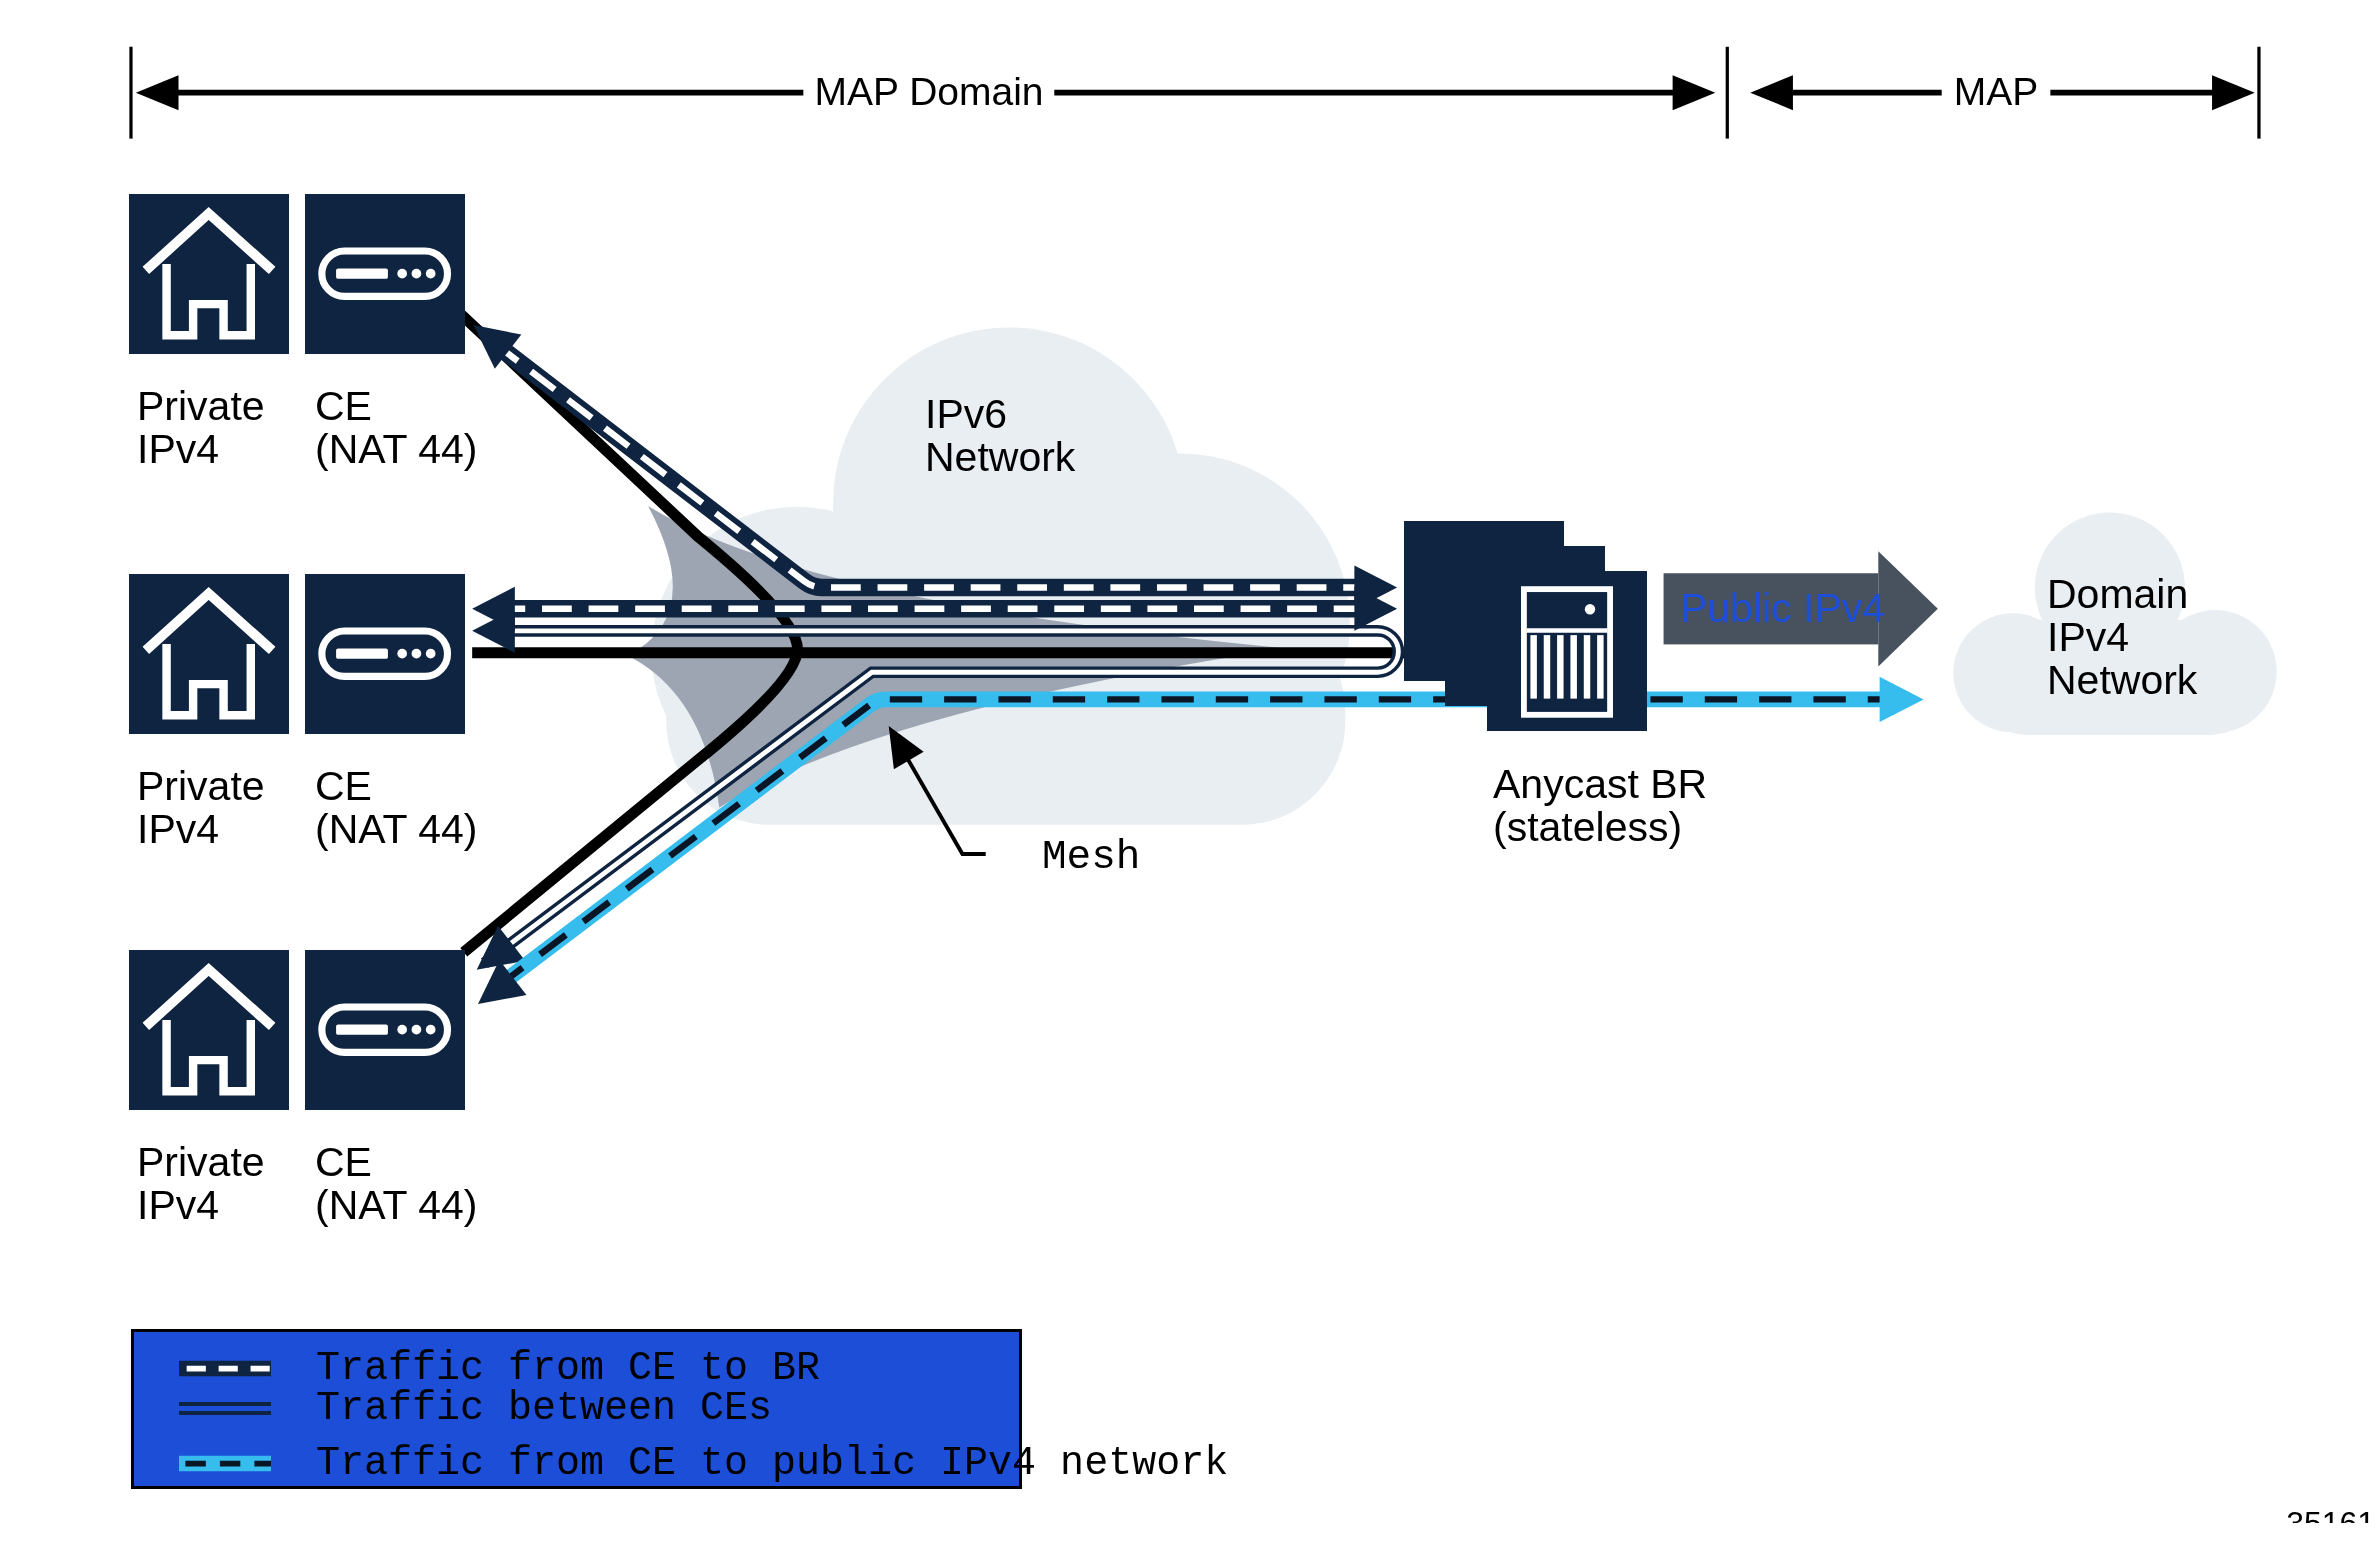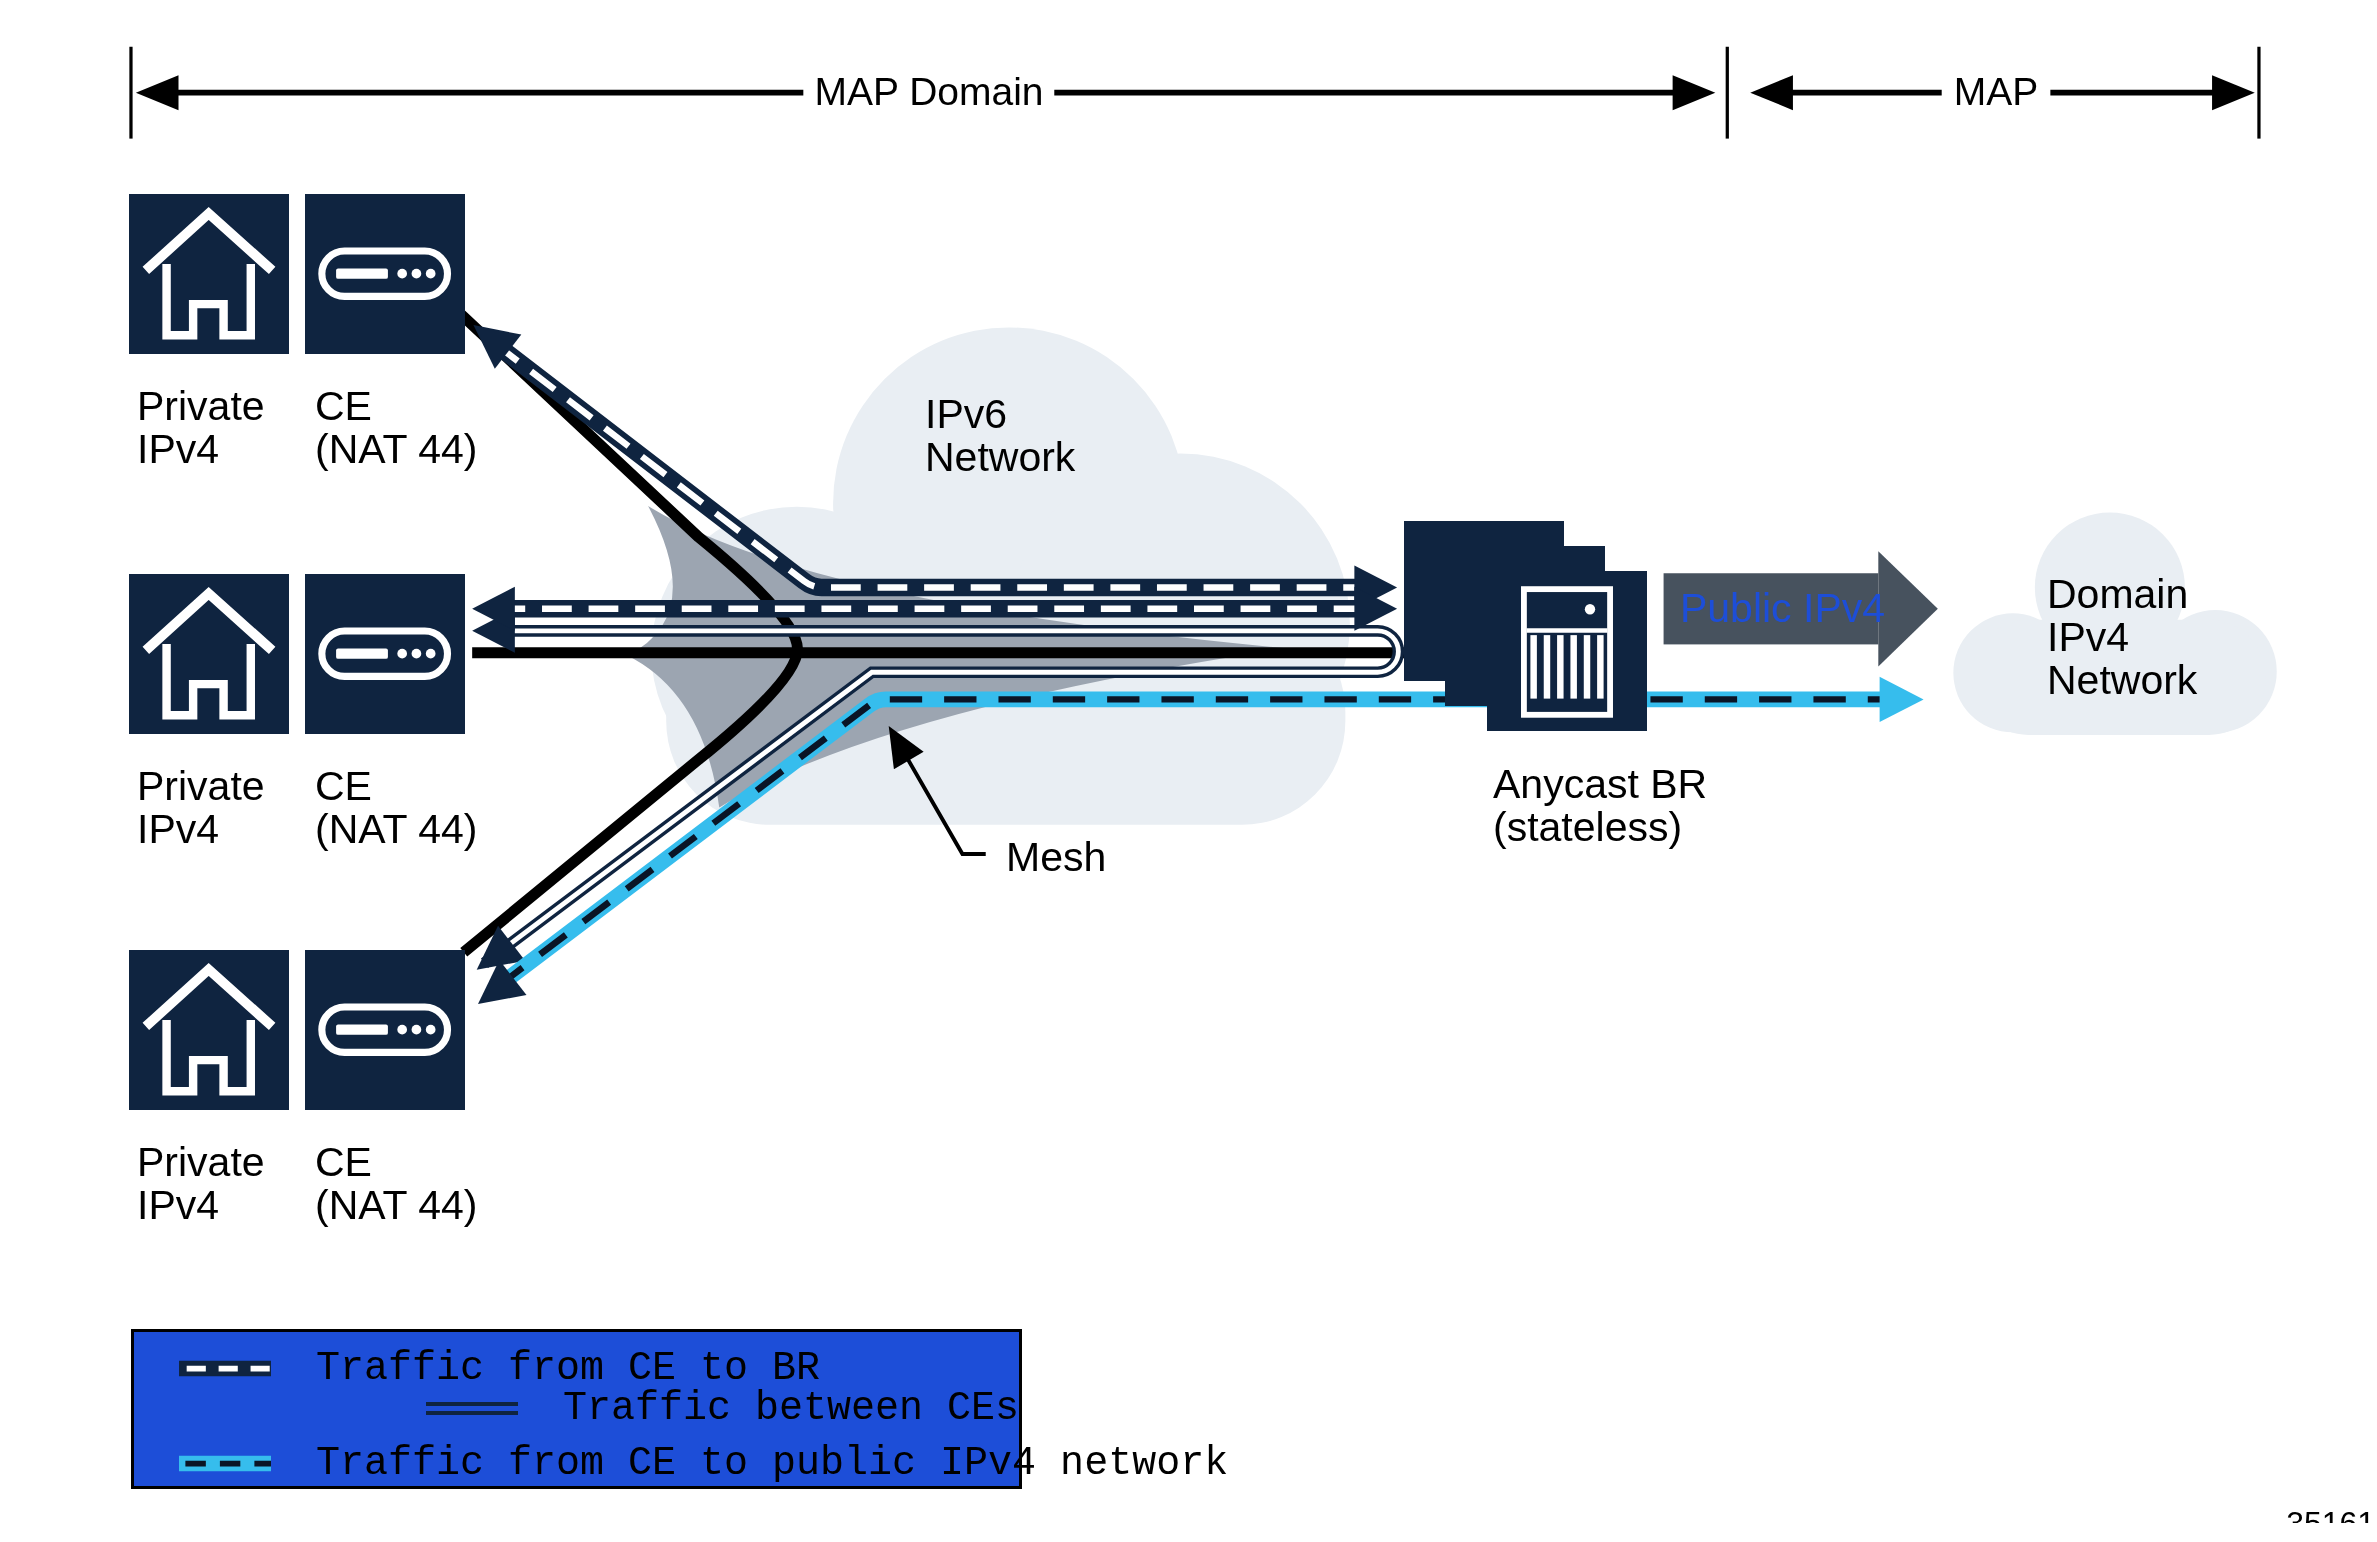--- a/index.html
+++ b/index.html
@@ -191,21 +191,21 @@
         </g>
       </svg>
     </div>
   </div>
 
   <div class="label" style="left:919px;top:393px;">
     <div>IPv6</div>
       <div>Network</div>
   </div>
 
-  <div class="label" style="left:1000px;top:836px;">Mesh</div>
+  <div class="label" style="left:1036px;top:836px;font-family:Liberation Mono, monospace;">Mesh</div>
 
   <div class="label" style="left:1487px;top:763px;">
     <div>Anycast BR</div>
       <div>(stateless)</div>
   </div>
 
   <div class="arrow-text">Public IPv4</div>
 
   <div class="label" style="left:2041px;top:573px;">
     <div>Domain</div>
@@ -214,21 +214,21 @@
   </div>
 
   <div id="legend">
     <div class="legend-row" style="top:17px;">
       <svg width="96" height="23" viewBox="0 0 148 36">
         <line x1="2" y1="18" x2="146" y2="18" stroke="#0F2440" stroke-width="24"></line>
         <line x1="2" y1="18" x2="146" y2="18" stroke="#fff" stroke-width="9" stroke-dasharray="30 20" stroke-dashoffset="-12"></line>
       </svg>
       <span class="legend-text">Traffic from CE to BR</span>
     </div>
-    <div class="legend-row" style="top:57px;justify-content:flex-end;">
+    <div class="legend-row" style="top:57px;">
       <svg width="96" height="23" viewBox="0 0 148 36">
         <line x1="2" y1="11" x2="146" y2="11" stroke="#0F2440" stroke-width="6"></line>
         <line x1="2" y1="25" x2="146" y2="25" stroke="#0F2440" stroke-width="6"></line>
       </svg>
       <span class="legend-text">Traffic between CEs</span>
     </div>
     <div class="legend-row" style="top:112px;">
       <svg width="96" height="23" viewBox="0 0 148 36">
         <line x1="2" y1="18" x2="146" y2="18" stroke="#36BDED" stroke-width="24"></line>
         <line x1="2" y1="18" x2="146" y2="18" stroke="#0A1526" stroke-width="9" stroke-dasharray="32 22" stroke-dashoffset="-10"></line>

